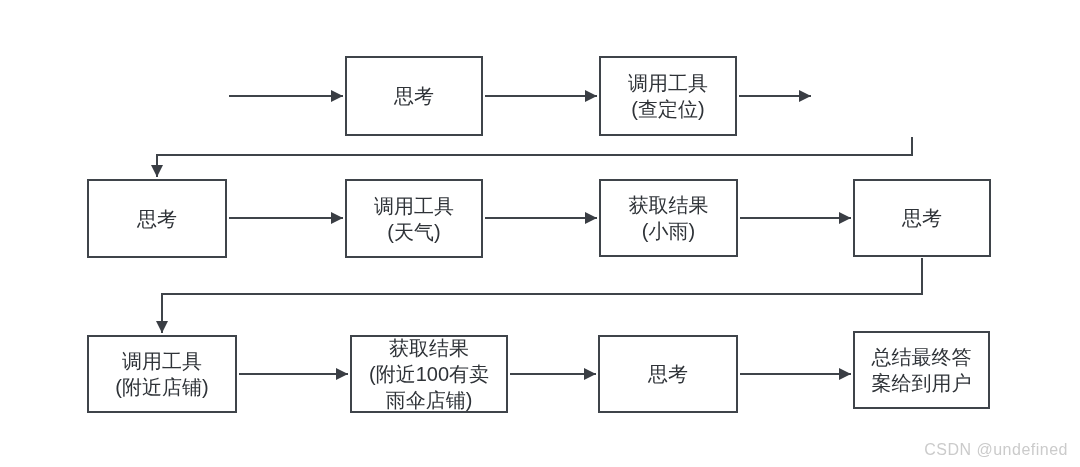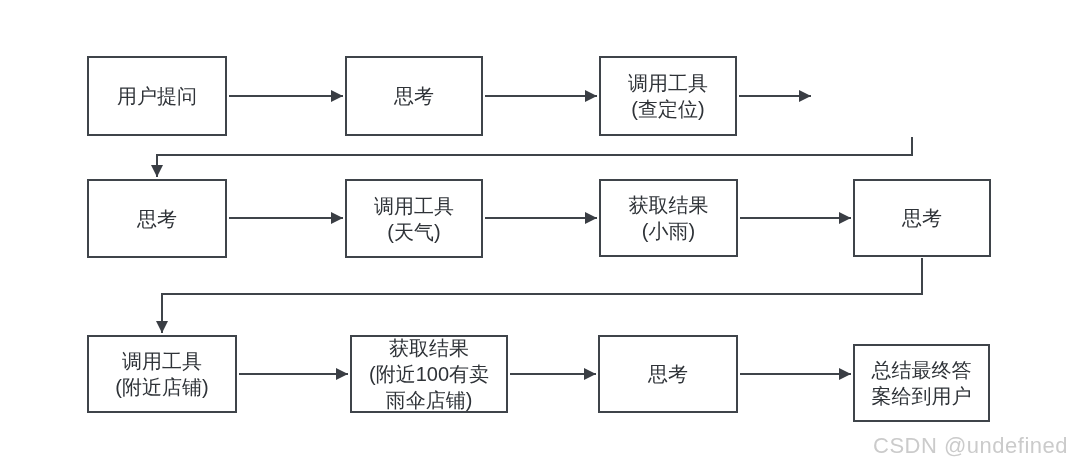--- a/index.html
+++ b/index.html
@@ -45,27 +45,27 @@
   .n4  { left: 813px; top: 56px;  width: 199px; height: 80px; }
   
   .n5  { left: 87px;  top: 179px; width: 140px; height: 79px; }
   .n6  { left: 345px; top: 179px; width: 138px; height: 79px; }
   .n7  { left: 599px; top: 179px; width: 139px; height: 78px; }
   .n8  { left: 853px; top: 179px; width: 138px; height: 78px; }
   
   .n9  { left: 87px;  top: 335px; width: 150px; height: 78px; }
   .n10 { left: 350px; top: 335px; width: 158px; height: 78px; }
   .n11 { left: 598px; top: 335px; width: 140px; height: 78px; }
-  .n12 { left: 853px; top: 344px; width: 137px; height: 78px; }
+  .n12 { left: 853px; top: 331px; width: 137px; height: 78px; }
 
   .watermark {
     position: absolute;
     right: 12px;
     bottom: 8px;
-    font-size: 22px;
+    font-size: 16px;
     color: #cbcbcb;
     letter-spacing: 0.5px;
     z-index: 2;
   }
 </style>
 </head>
 <body>
 
 <div class="canvas">
 
@@ -88,21 +88,20 @@
       <path d="M740,218 H851" marker-end="url(#arrow)"></path>
 
       <path d="M922,258 V294 H162 V333" marker-end="url(#arrow)"></path>
 
       <path d="M239,374 H348" marker-end="url(#arrow)"></path>
       <path d="M510,374 H596" marker-end="url(#arrow)"></path>
       <path d="M740,374 H851" marker-end="url(#arrow)"></path>
     </g>
   </svg>
 
-  <div class="node n1">用户提问</div>
   <div class="node n2">思考</div>
   <div class="node n3">调用工具
 (查定位)</div>
 
   <div class="node n5">思考</div>
   <div class="node n6">调用工具
 (天气)</div>
   <div class="node n7">获取结果
 (小雨)</div>
   <div class="node n8">思考</div>

